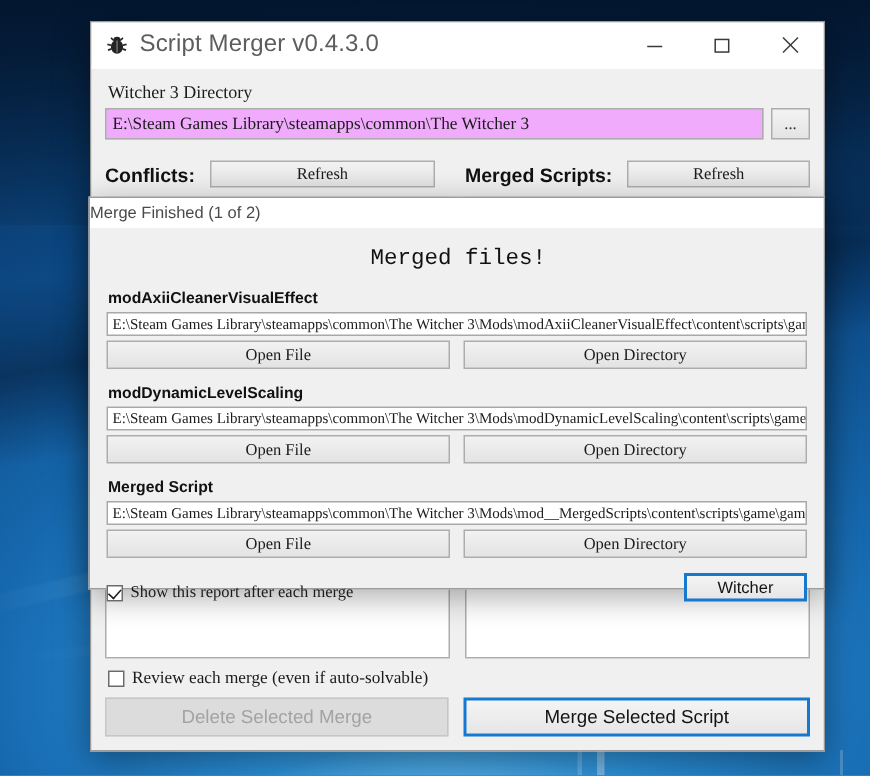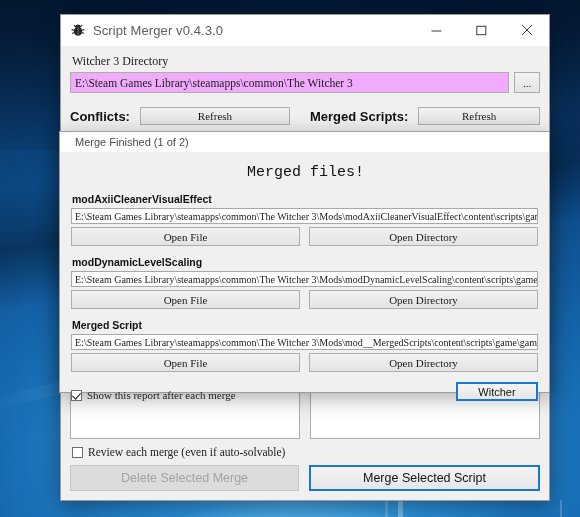--- a/index.html
+++ b/index.html
@@ -68,21 +68,21 @@
     background: #ffffff;
     display: flex; align-items: center;
     border-bottom: 1px solid #ffffff;
     flex: none;
   }
   #titlebar .app-icon {
     width: 16px; height: 16px; margin-left: 9px; margin-right: 7px;
     flex: none;
   }
   #titlebar .title-text {
-    font-size: 13px; color: #5d5d5d; letter-spacing: .1px;
+    font-size: 16px; color: #5d5d5d; letter-spacing: .1px;
     white-space: nowrap;
   }
   #titlebar .spacer { flex: 1; }
   .winbtn {
     width: 45px; height: 30px;
     display: flex; align-items: center; justify-content: center;
     color: #3a3a3a;
   }
   .winbtn svg { display: block; }
 
@@ -207,21 +207,21 @@
     width: 491px; height: 262px;
     background: #f0f0f0;
     border: 1px solid #9c9c9c;
     box-shadow: 0 5px 20px rgba(0,0,0,0.33);
     display: flex; flex-direction: column;
   }
   #merge-dialog .dlg-title {
     height: 20px;
     background: #ffffff;
     display: flex; align-items: center;
-    padding-left: 15px;
+    padding-left: 0;
     font-family: "Liberation Sans", sans-serif;
     font-size: 11px; color: #4a4a4a;
     flex: none;
   }
   #merge-dialog .dlg-body {
     flex: 1;
     background: #f0f0f0;
     padding: 10px 11px 0 11px;
     display: flex; flex-direction: column;
     min-height: 0;

